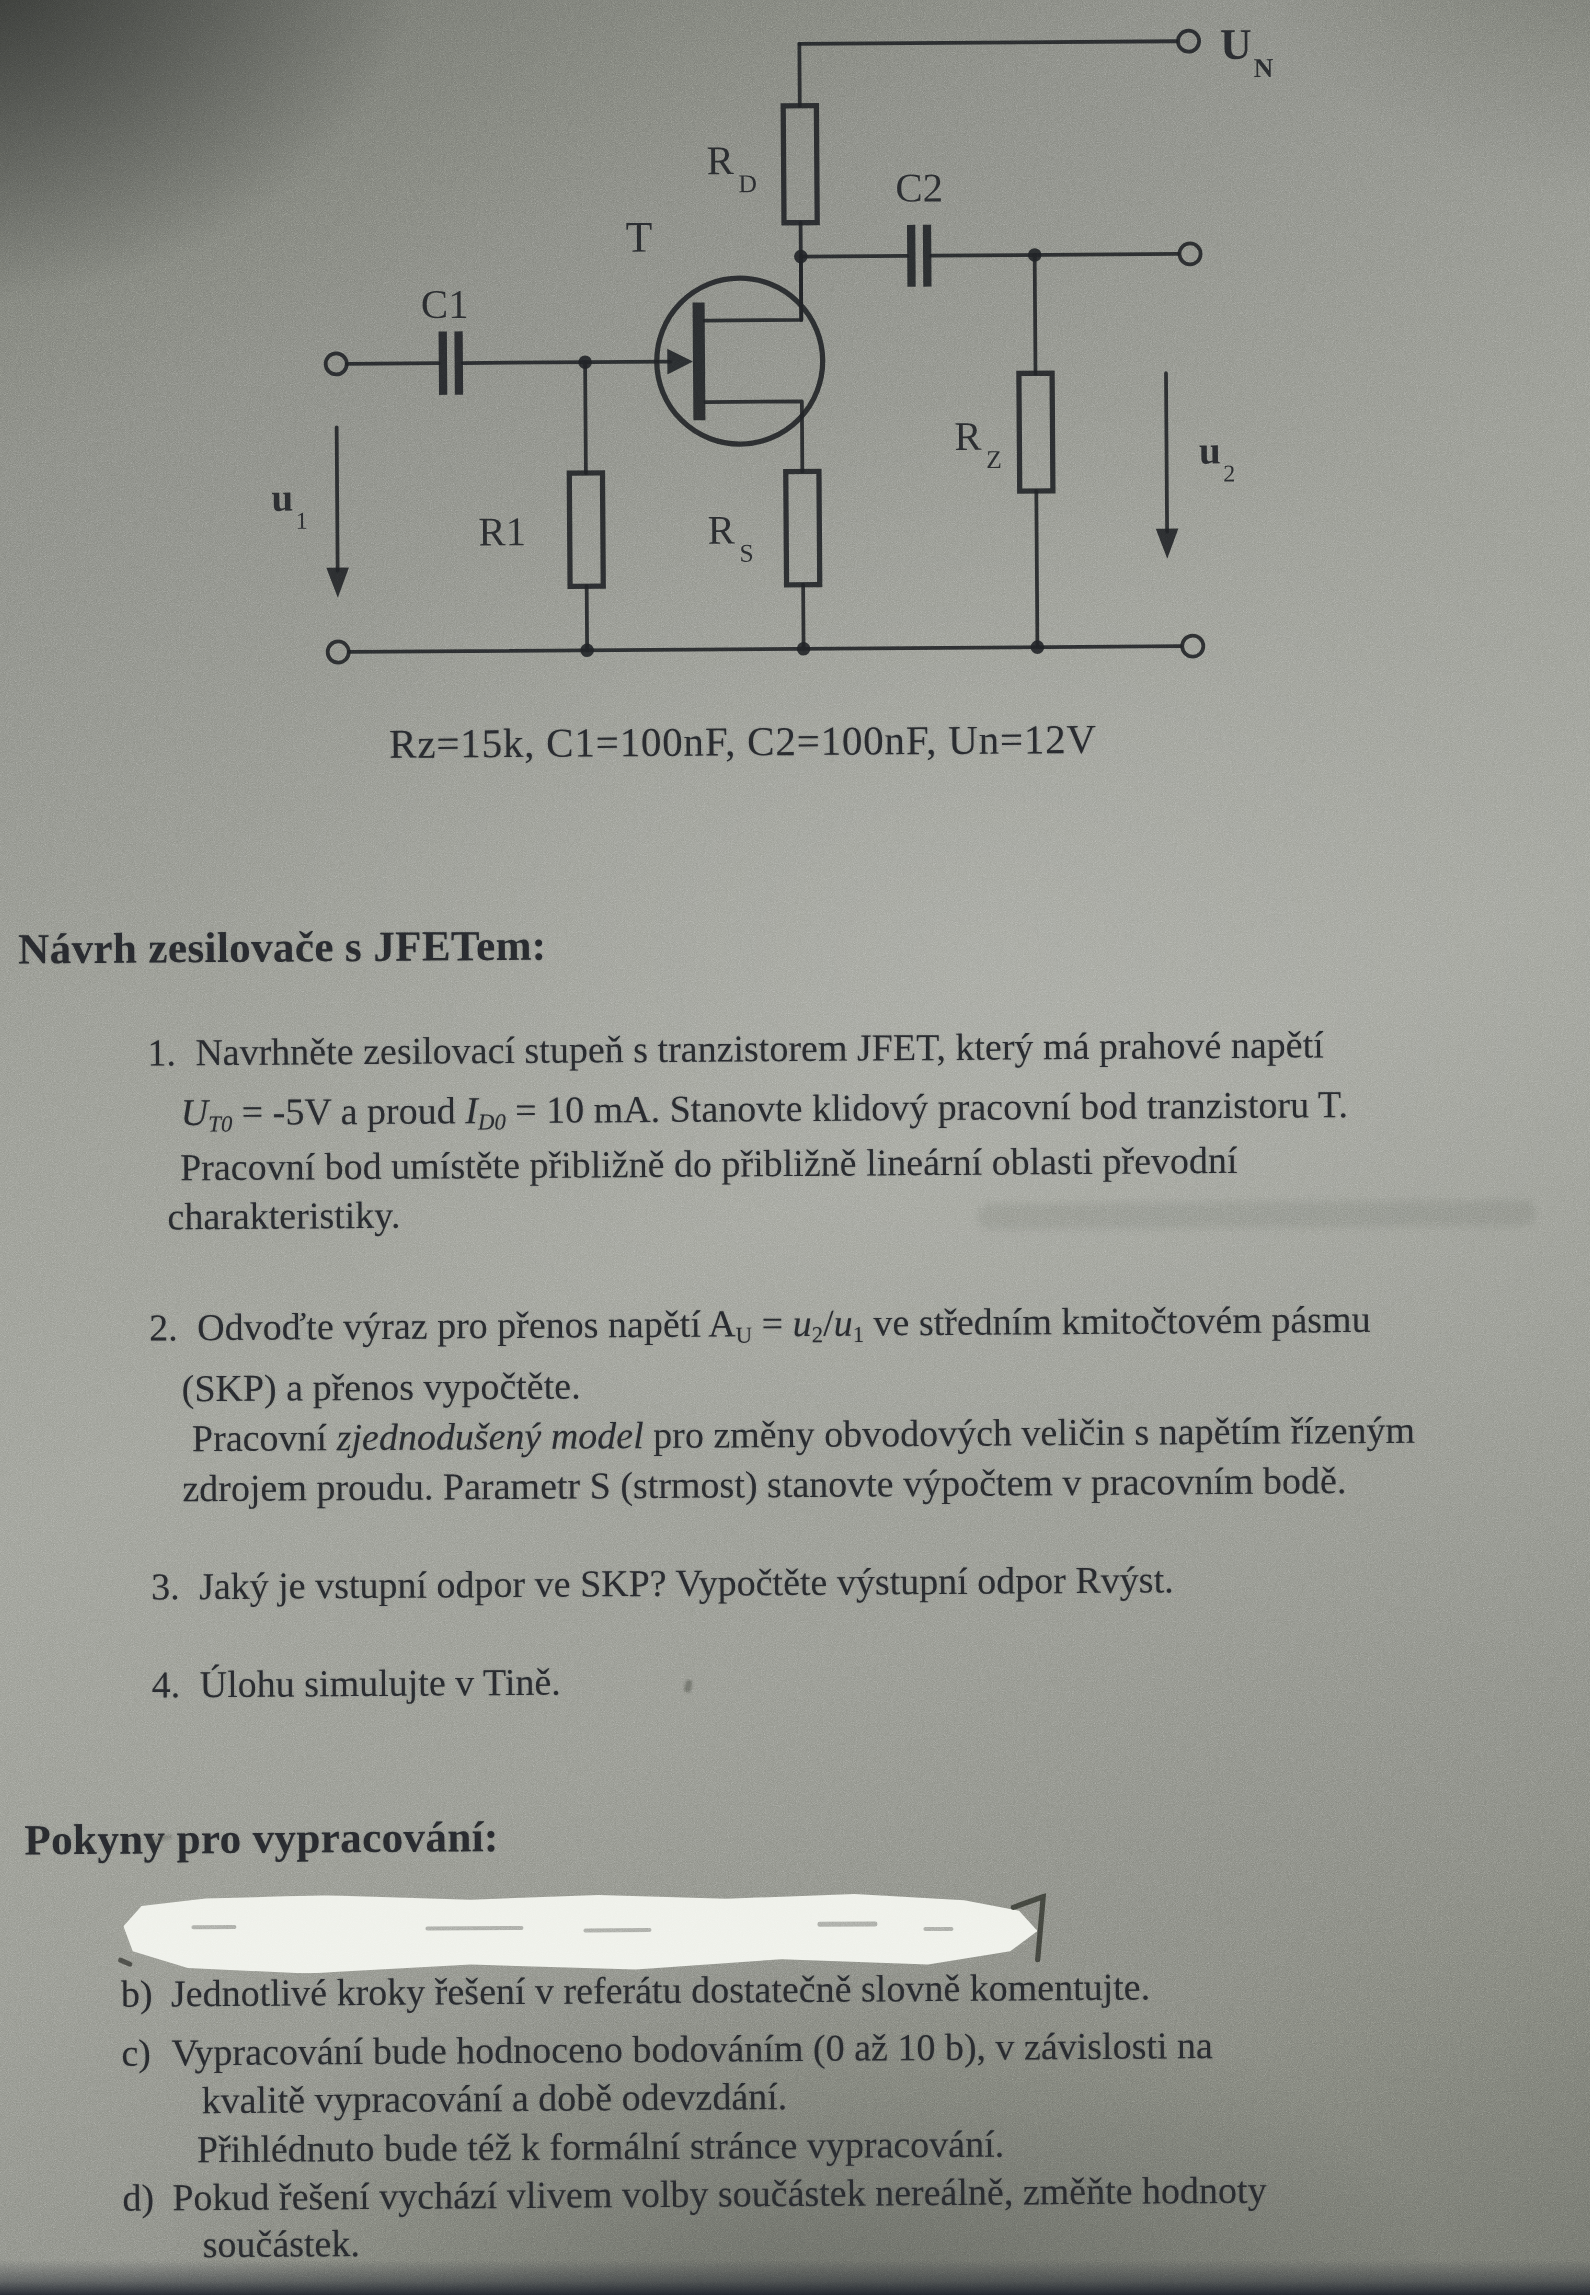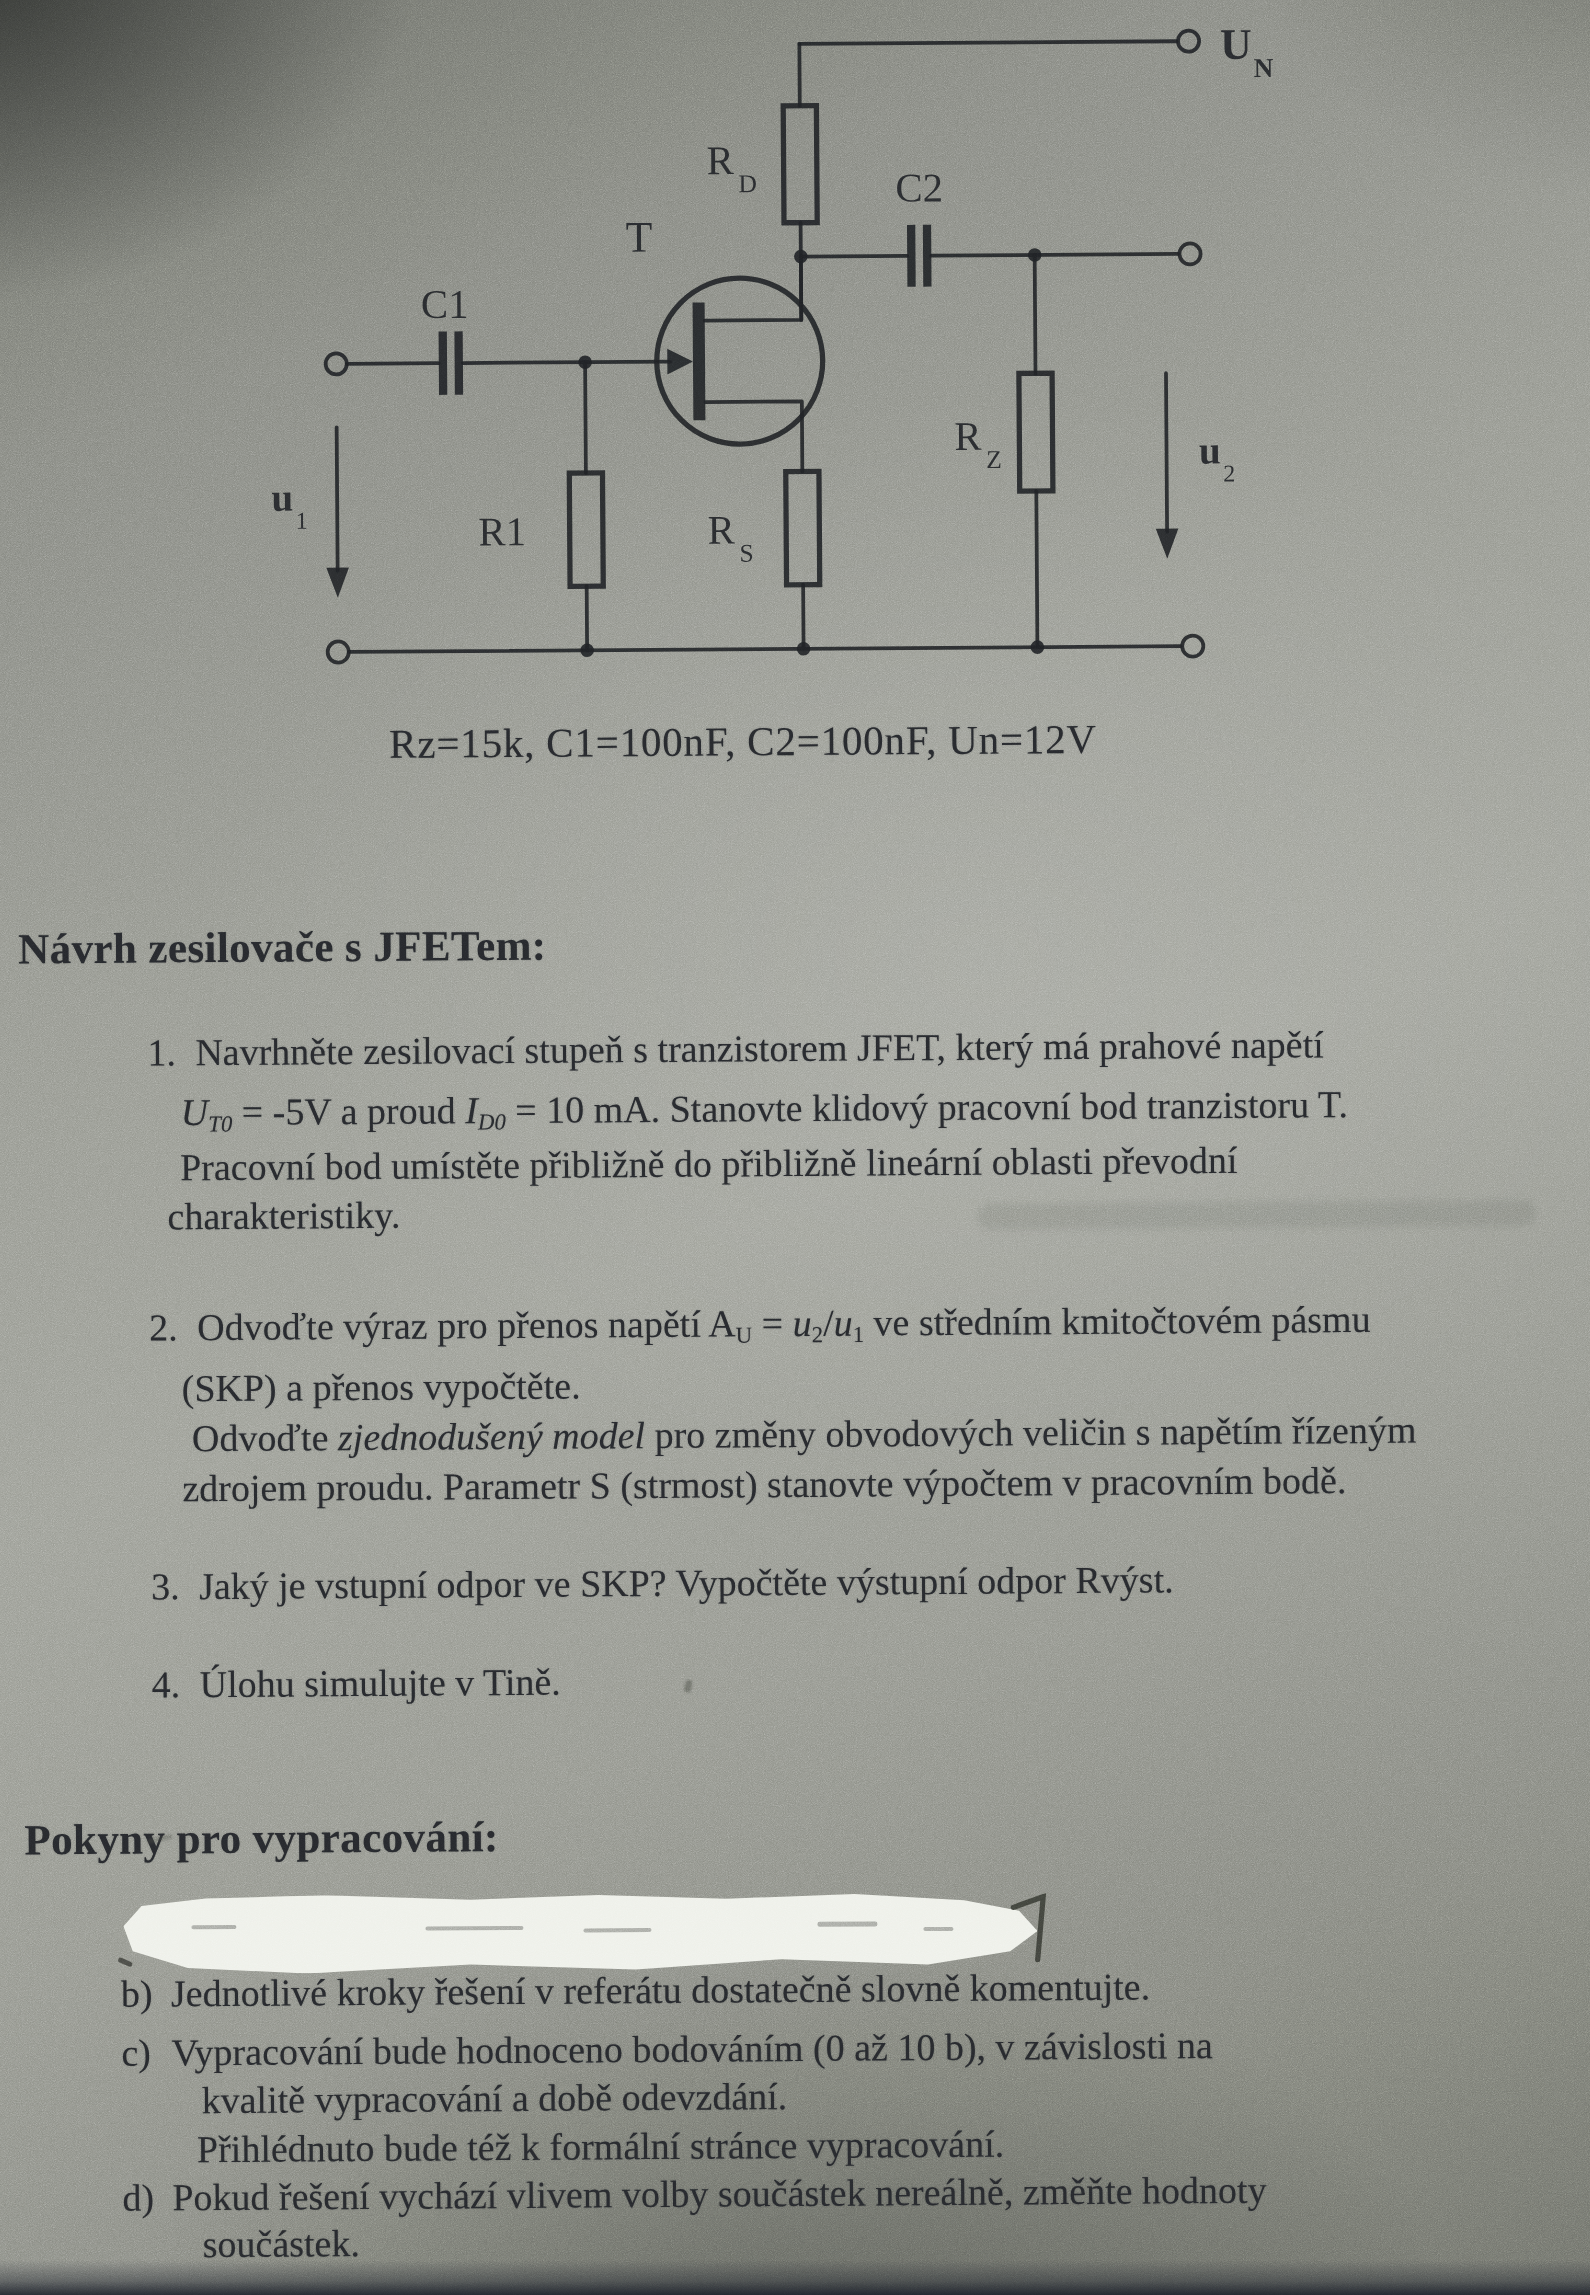--- a/index.html
+++ b/index.html
@@ -149,21 +149,21 @@
     <span class="var">U</span><span class="sub var">T0</span><span> = -5V a proud </span><span class="var">I</span><span class="sub var">D0</span><span> = 10 mA. Stanovte klidový pracovní bod tranzistoru T.</span>
   </div>
   <div class="txt task-line" style="left:180px;top:1141px;">Pracovní bod umístěte přibližně do přibližně lineární oblasti převodní</div>
   <div class="txt task-line" style="left:167px;top:1190px;">charakteristiky.</div>
 
   <div class="txt task-line" style="left:148px;top:1301px;">
     <span class="task-num">2.</span><span>Odvoďte výraz pro přenos napětí </span><span>A</span><span class="sub">U</span><span> = </span><span class="var">u</span><span class="sub">2</span><span>/</span><span class="var">u</span><span class="sub">1</span><span> ve středním kmitočtovém pásmu</span>
   </div>
   <div class="txt task-line" style="left:180px;top:1362px;">(SKP) a přenos vypočtěte.</div>
   <div class="txt task-line" style="left:190px;top:1412px;">
-    <span>Odvoďte </span><span class="em">zjednodušený model</span><span> pro změny obvodových  veličin  s napětím řízeným</span>
+    <span>Pracovní </span><span class="em">zjednodušený model</span><span> pro změny obvodových  veličin  s napětím řízeným</span>
   </div>
   <div class="txt task-line" style="left:180px;top:1462px;">zdrojem proudu. Parametr S (strmost)  stanovte výpočtem v pracovním bodě.</div>
 
   <div class="txt task-line" style="left:148px;top:1560px;">
     <span class="task-num">3.</span><span>Jaký je vstupní odpor ve SKP?  Vypočtěte výstupní odpor Rvýst.</span>
   </div>
 
   <div class="txt task-line" style="left:148px;top:1658px;">
     <span class="task-num">4.</span><span>Úlohu simulujte v Tině.</span>
   </div>

